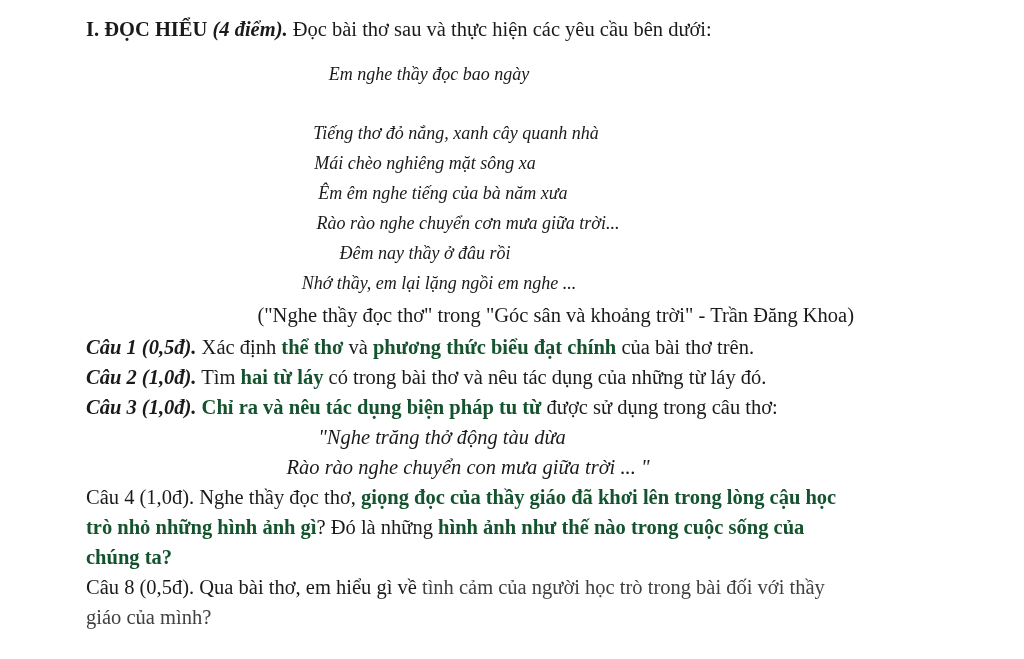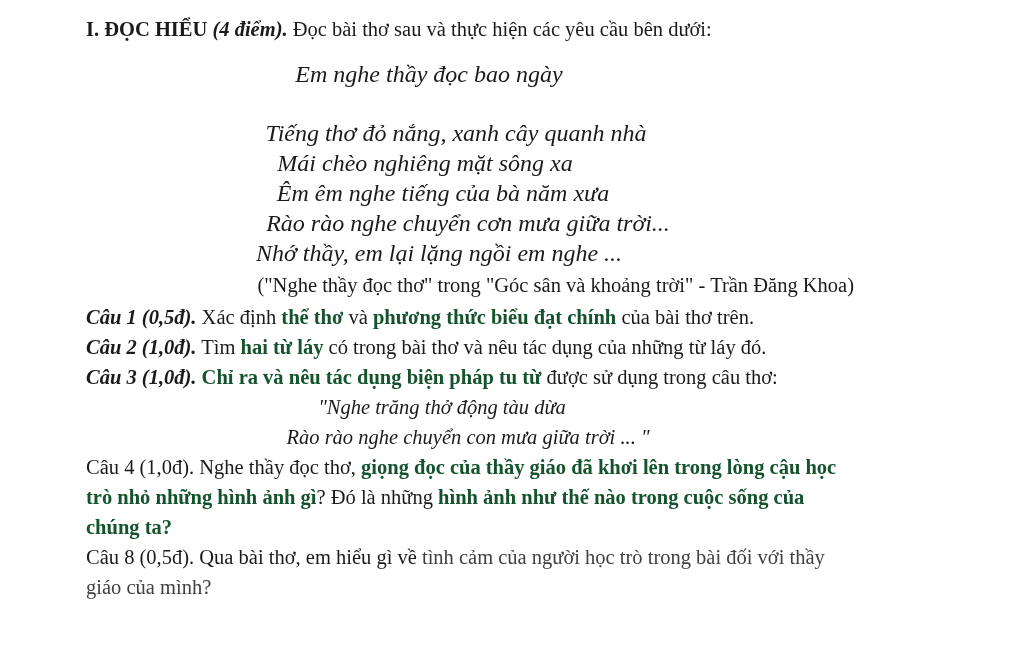--- a/index.html
+++ b/index.html
@@ -15,21 +15,21 @@
     overflow: hidden;
   }
   .page {
     position: relative;
     width: 890px;
     height: 659px;
     box-sizing: border-box;
     padding: 14px 34px 0 86px;
   }
   .line {
-    font-size: 24px;
+    font-size: 18px;
     line-height: 31px;
     white-space: nowrap;
   }
   .heading {
     font-size: 20.5px;
     line-height: 31px;
     margin-bottom: 14px;
   }
   .heading .bold-caps {
     font-weight: bold;
@@ -94,20 +94,21 @@
     <span class="bold-ital">(4 điểm).</span>
     <span>Đọc bài thơ sau và thực hiện các yêu cầu bên dưới:</span>
   </div>
 
   <div class="poem">
     <div class="line v1">Em nghe thầy đọc bao ngày</div>
     <div class="line v2">Tiếng thơ đỏ nắng, xanh cây quanh nhà</div>
     <div class="line v3">Mái chèo nghiêng mặt sông xa</div>
     <div class="line v4">Êm êm nghe tiếng của bà năm xưa</div>
     <div class="line v6">Rào rào nghe chuyển cơn mưa giữa trời...</div>
+    <div class="line v7">Đêm nay thầy ở đâu rồi</div>
     <div class="line v8">Nhớ thầy, em lại lặng ngồi em nghe ...</div>
   </div>
 
   <div class="source">("Nghe thầy đọc thơ" trong "Góc sân và khoảng trời" - Trần Đăng Khoa)</div>
 
   <div class="q">
     <span class="label">Câu 1 (0,5đ).</span><span><span> Xác định </span><span class="red">thể thơ</span><span> và </span><span class="red">phương thức biểu đạt chính</span><span> của bài thơ trên.</span></span>
   </div>
 
   <div class="q">

